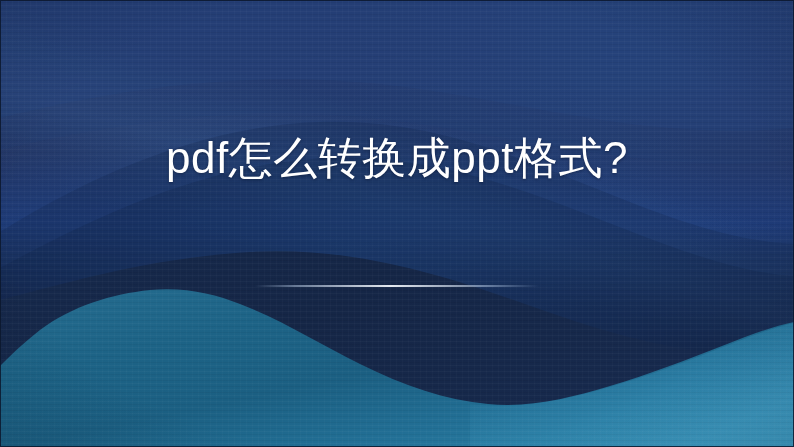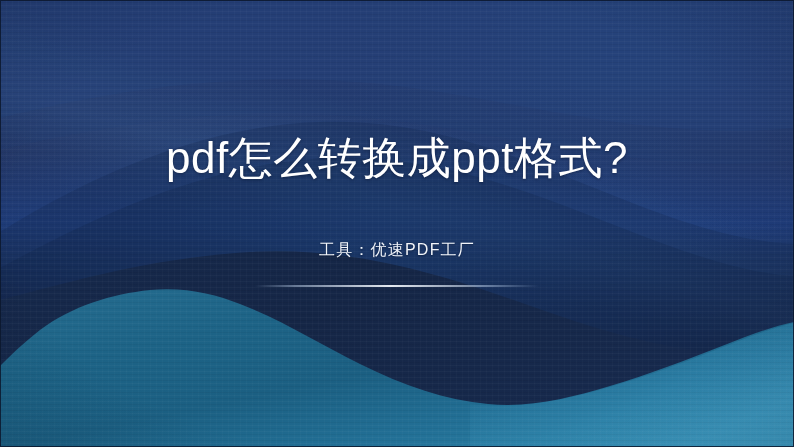--- a/index.html
+++ b/index.html
@@ -242,19 +242,18 @@
                L794,447 L470,447 Z" fill="url(#tealLight)"></path>
     </svg>
   </div>
 
   <div class="layer bg-texture"></div>
   <div class="layer bg-vignette"></div>
 
   <div id="title-block">
     <div id="slide-title">pdf怎么转换成ppt格式?</div>
 
-    <div id="slide-subtitle">工具：优速PDF工厂</div>
 
     <div id="title-divider"></div>
   </div>
 
   <div id="slide-frame"></div>
 </div>
 
 </body></html>

